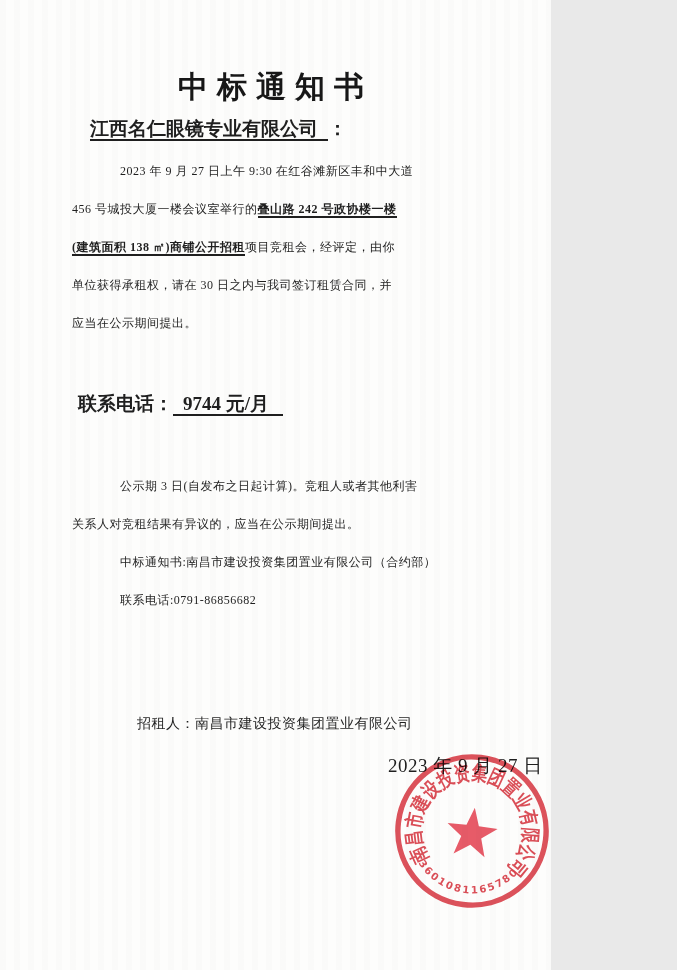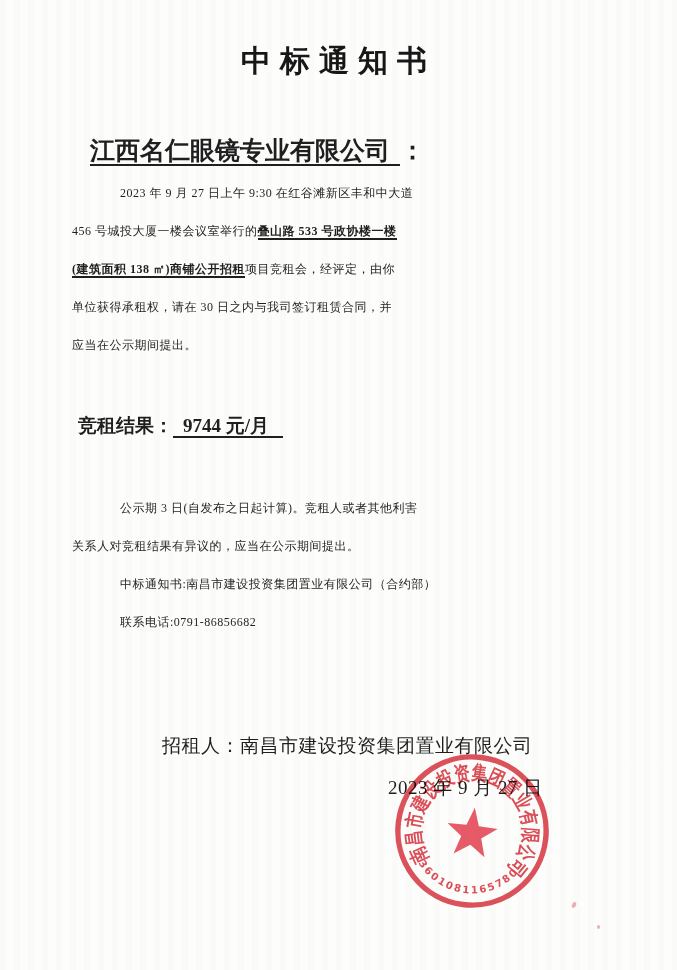--- a/index.html
+++ b/index.html
@@ -3,28 +3,28 @@
 <meta charset="utf-8">
 <style>
   html,body{margin:0;padding:0;}
   body{
     width:677px;height:970px;
     background:#e9e9e9;
     font-family:"Liberation Serif","DejaVu Serif",serif;
   }
   .page{
     position:relative;
-    width:677px;height:970px;
+    width:551px;height:970px;
     background:
       repeating-linear-gradient(90deg, rgba(0,0,0,0.012) 0 6px, rgba(0,0,0,0) 6px 14px),
       #fdfdfc;
     color:#1f1f1f;
     overflow:hidden;
     box-sizing:border-box;
-    padding-top:38px;
+    padding-top:64px;
   }
   .title{
     margin:0;
     font-size:30px;
     line-height:46px;
     font-weight:700;
     letter-spacing:9px;
     text-align:center;
     color:#171717;
   }
@@ -32,23 +32,22 @@
     padding-left:72px;
     width:505px;
   }
   .line{
     font-size:12px;
     line-height:38px;
     letter-spacing:0.5px;
     white-space:nowrap;
   }
   .addressee{
-    margin-top:48px;
     margin-left:18px;
-    font-size:25px;
+    font-size:19px;
     line-height:38px;
     font-weight:700;
   }
   .addr-name{
     border-bottom:2px solid #1f1f1f;
     padding-right:10px;
   }
   .para1{margin-top:4px;}
   .para2{margin-top:44px;}
   .indent{padding-left:48px;}
@@ -62,23 +61,23 @@
     font-size:19px;
     line-height:38px;
     font-weight:700;
   }
   .result-value{
     border-bottom:2px solid #1f1f1f;
     padding:0 14px 0 10px;
   }
   .sign{margin-top:86px;}
   .sign-line{
-    font-size:19px;
+    font-size:14px;
     line-height:38px;
-    margin-left:90px;
+    margin-left:65px;
     letter-spacing:0.5px;
   }
   .date-line{
     font-size:19px;
     line-height:38px;
     margin-top:4px;
     margin-left:316px;
     letter-spacing:0.5px;
   }
   .seal{
@@ -107,28 +106,28 @@
   <h1 class="title">中标通知书</h1>
 
   <div class="content">
 
     <div class="addressee">
       <span class="addr-name">江西名仁眼镜专业有限公司</span><span>：</span>
     </div>
 
     <div class="para1">
       <div class="line indent"><span>2023 年 9 月 27 日上午 9:30 在红谷滩新区丰和中大道</span></div>
-      <div class="line"><span>456 号城投大厦一楼会议室举行的</span><span class="bu">叠山路 533 号政协楼一楼</span></div>
+      <div class="line"><span>456 号城投大厦一楼会议室举行的</span><span class="bu">叠山路 242 号政协楼一楼</span></div>
       <div class="line"><span class="bu">(建筑面积 138 ㎡)商铺公开招租</span><span>项目竞租会，经评定，由你</span></div>
       <div class="line"><span>单位获得承租权，请在 30 日之内与我司签订租赁合同，并</span></div>
       <div class="line"><span>应当在公示期间提出。</span></div>
     </div>
 
     <div class="result">
-      <span>竞租结果：</span><span class="result-value">9744 元/月</span>
+      <span>联系电话：</span><span class="result-value">9744 元/月</span>
     </div>
 
     <div class="para2">
       <div class="line indent"><span>公示期 3 日(自发布之日起计算)。竞租人或者其他利害</span></div>
       <div class="line"><span>关系人对竞租结果有异议的，应当在公示期间提出。</span></div>
       <div class="line indent"><span>中标通知书:南昌市建设投资集团置业有限公司（合约部）</span></div>
       <div class="line indent"><span>联系电话:0791-86856682</span></div>
     </div>
 
     <div class="sign">

